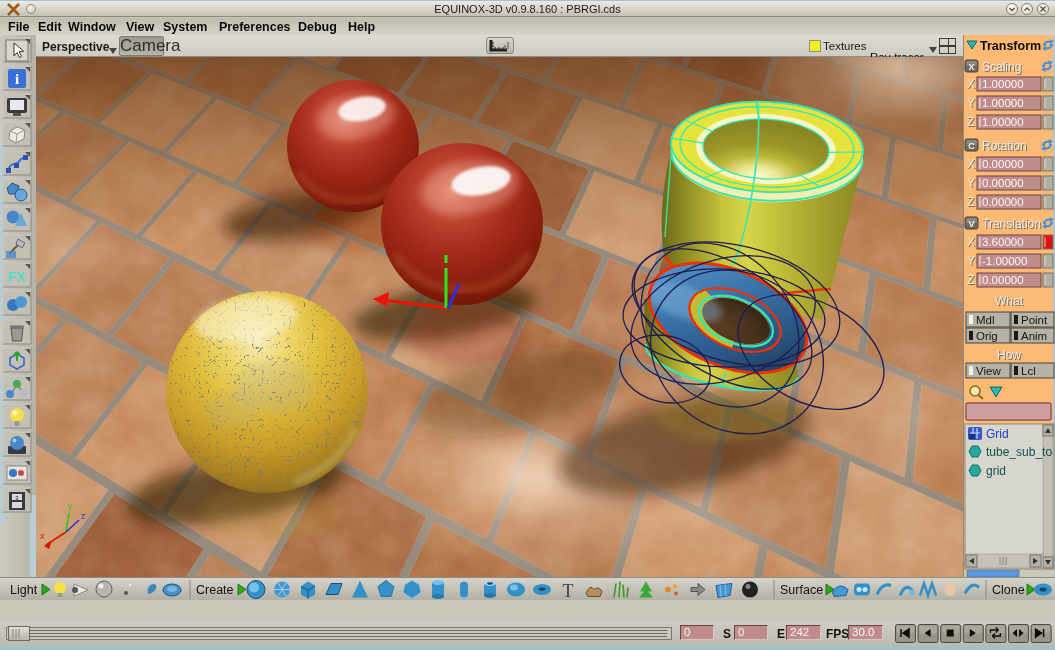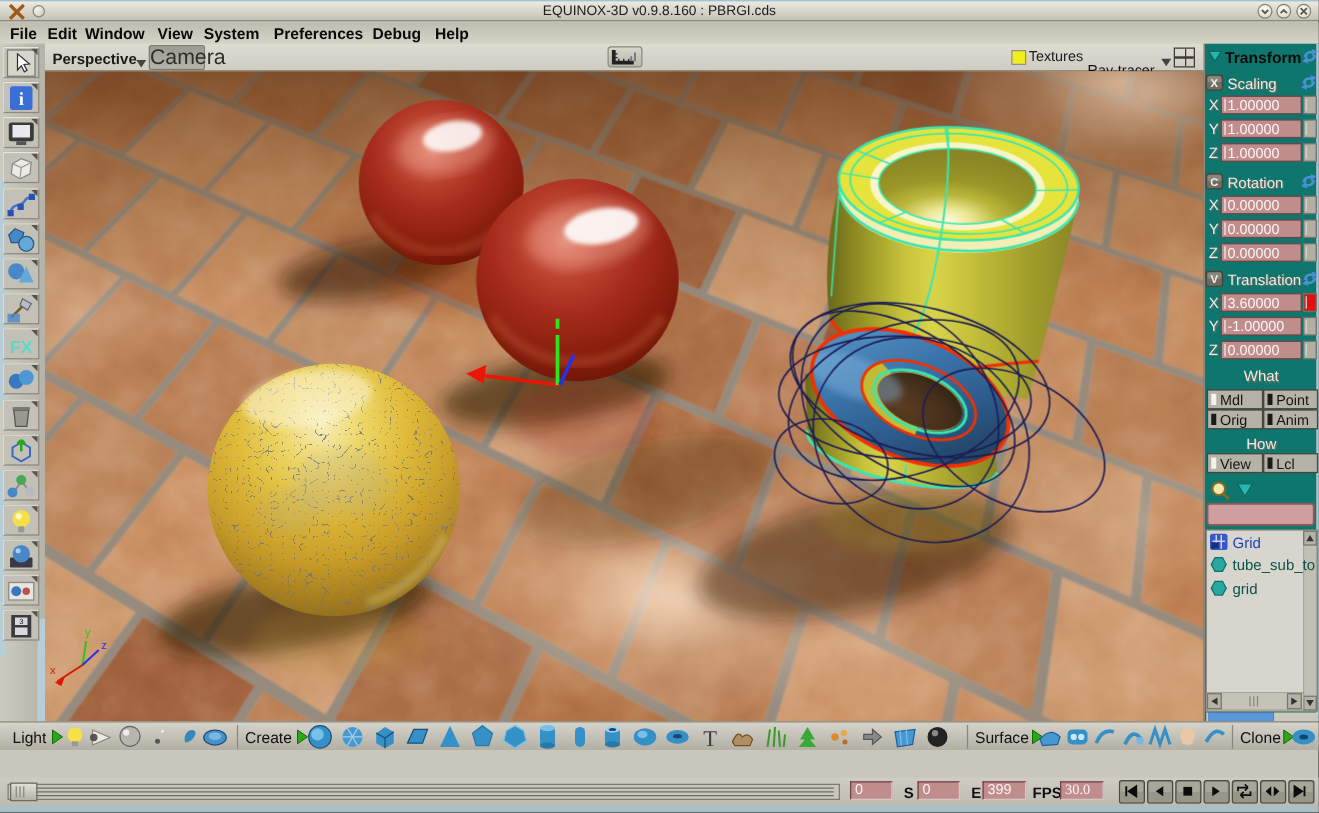--- a/index.html
+++ b/index.html
@@ -46,21 +46,21 @@
 
 .lefttb { position:absolute; left:0; top:35px; width:36px; height:542px;
   background:linear-gradient(90deg,#cdcac0,#b5b2a8); }
 
 
 .vp { position:absolute; left:36px; top:57px; width:927px; height:520px; overflow:hidden;
   background:#a4693f; }
 
 
 .rpanel { position:absolute; left:963px; top:35px; width:92px; height:542px;
-  background:#0f766e; border-left:1px solid #8d8b81; font-size:12px; }
+  background:#fdba74; border-left:1px solid #8d8b81; font-size:12px; }
 
 
 .bottb { position:absolute; left:0; top:577px; width:1055px; height:23px;
   background:linear-gradient(#d6d3ca,#b2afa5); border-top:1px solid #8f8d83; font-size:12.5px; color:#111;text-align:right; }
 
 
 .statusrow { position:absolute; left:0; top:600px; width:1055px; height:22px;
   background:linear-gradient(#dbd8cf,#c9c6bd); border-top:1px solid #979589; font-size:12px; color:#22221e; }
 .lcd { position:absolute; left:983px; top:1px; width:70px; height:20px; background:#000;
   border:1px solid #3a3a3a; color:#30e0e8; font-family:"Liberation Mono",monospace; font-weight:bold;
@@ -852,23 +852,23 @@
           <g stroke="#8a887e">
             <line x1="4" y1="2" x2="4" y2="11"></line>
             <line x1="7" y1="2" x2="7" y2="11"></line>
             <line x1="10" y1="2" x2="10" y2="11"></line>
           </g>
         </svg></div>
     <div class="bfield" style="left:680px;width:34px;">0</div>
     <span style="position:absolute;left:723px;top:5px;font-weight:bold;">S</span>
     <div class="bfield" style="left:734px;width:34px;">0</div>
     <span style="position:absolute;left:777px;top:5px;font-weight:bold;">E</span>
-    <div class="bfield" style="left:786px;width:35px;">399</div>
+    <div class="bfield" style="left:786px;width:35px;">242</div>
     <span style="position:absolute;left:826px;top:5px;font-weight:bold;">FPS</span>
-    <div class="bfield" style="left:848px;width:35px;font-family:Liberation Serif, serif;">30.0</div>
+    <div class="bfield" style="left:848px;width:35px;">30.0</div>
     <svg style="position:absolute;left:895px;top:2px;" width="160" height="19">
         <g transform="translate(0.0 0)">
           <rect x="0.5" y="0.5" width="20" height="18" rx="2" fill="#989589" stroke="#4a4942"></rect>
           <rect x="1.5" y="1.5" width="18" height="8" rx="2" fill="#a9a69a"></rect>
           <path d="M6 5 L6 13 M14 5 L8 9 L14 13 Z" stroke="#0d0d0d" stroke-width="1.5" fill="#0d0d0d"></path>
         </g>
         <g transform="translate(22.6 0)">
           <rect x="0.5" y="0.5" width="20" height="18" rx="2" fill="#989589" stroke="#4a4942"></rect>
           <rect x="1.5" y="1.5" width="18" height="8" rx="2" fill="#a9a69a"></rect>
           <path d="M13 5 L7 9 L13 13 Z" fill="#0d0d0d"></path>

